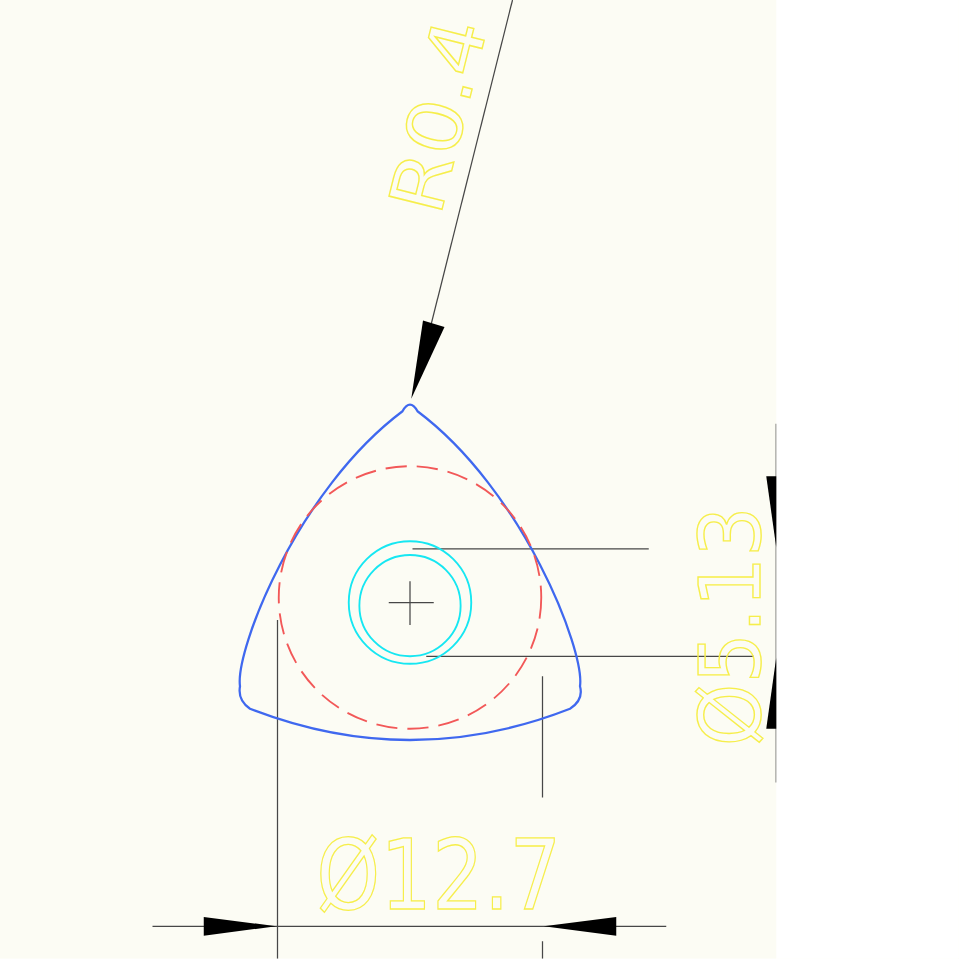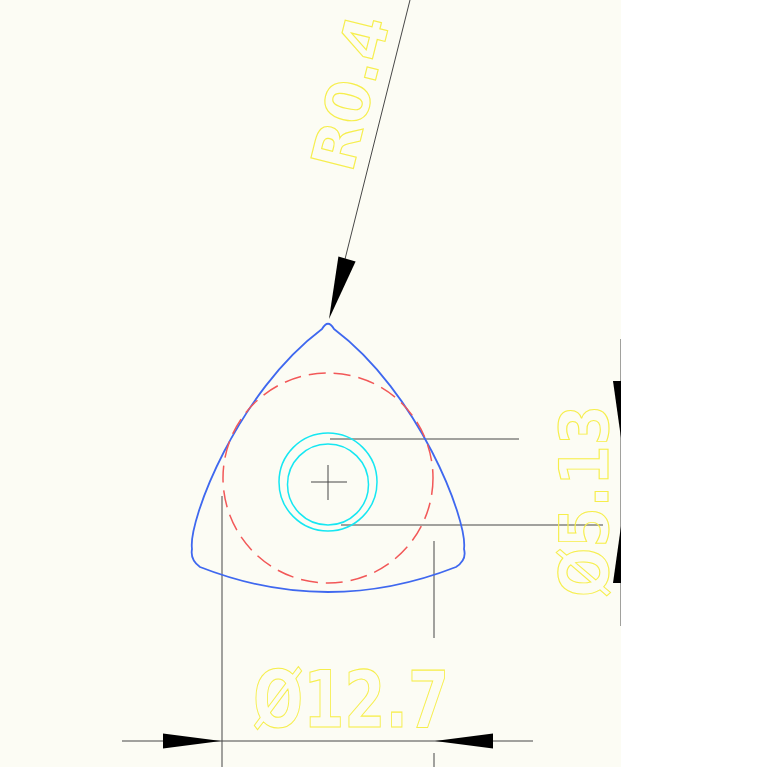--- a/index.html
+++ b/index.html
@@ -5,21 +5,20 @@
   html, body {
     margin: 0;
     padding: 0;
     font-family: "DejaVu Sans", sans-serif;
   }
   .canvas-wrap {
     position: relative;
     width: 621px;
     height: 767px;
     overflow: hidden;
-    font-weight: bold;
   }
   svg { display: block; }
   .cad-text {
     font-family: "DejaVu Sans", sans-serif;
     fill: none;
     stroke-width: 1.1;
   }
   .thin { stroke-width: 1; }
 </style>
 </head>

